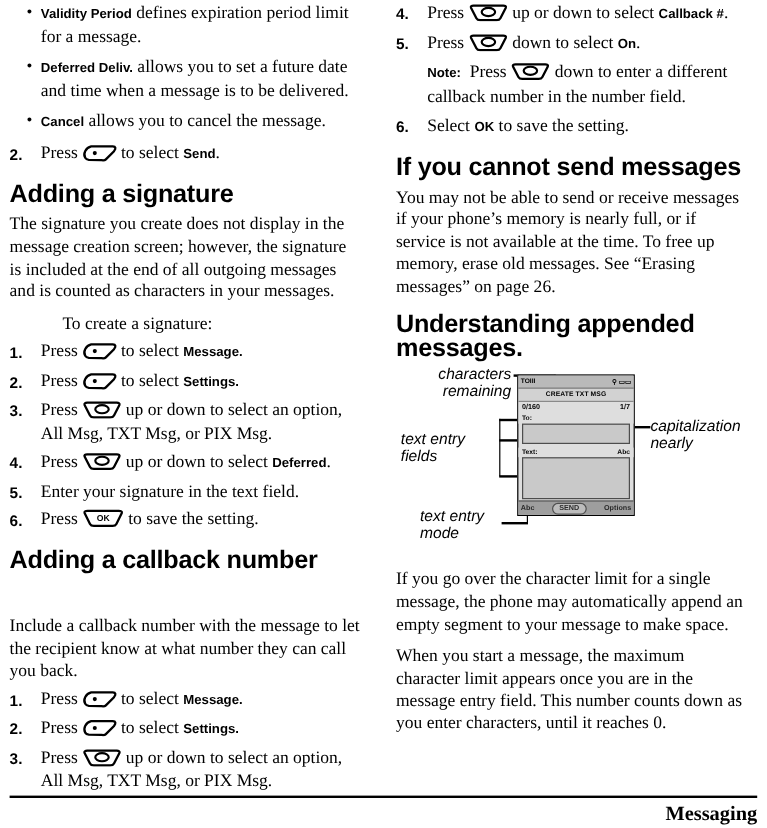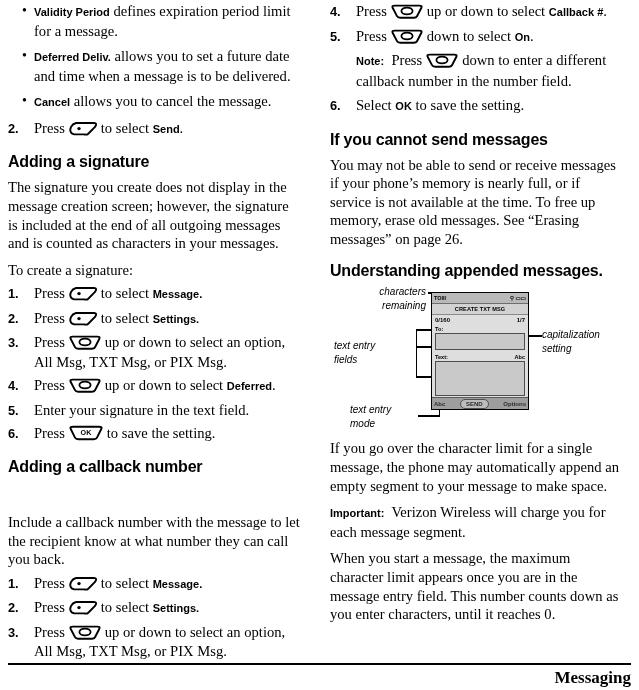--- a/index.html
+++ b/index.html
@@ -33,21 +33,21 @@
   .body-text {
     font-family: "Liberation Serif", serif;
     font-size: 14.6px;
     line-height: 18.6px;
     text-align: left;
     margin: 0 0 8px 0;
   }
   .h2 {
     font-family: "Liberation Sans", sans-serif;
     font-weight: bold;
-    font-size: 16px;
+    font-size: 21px;
     line-height: 20px;
     margin: 13px 0 6px 0;
     letter-spacing: -0.2px;
   }
   .sans-b {
     font-family: "Liberation Sans", sans-serif;
     font-weight: bold;
     font-size: 11px;
   }
 
@@ -199,21 +199,21 @@
     border-radius: 5px;
     padding: 0 5px;
     line-height: 8px;
     font-size: 6px;
   }
 
   .callout {
     position: absolute;
     font-family: "Liberation Sans", sans-serif;
     font-style: italic;
-    font-size: 10px;
+    font-size: 13px;
     line-height: 13.5px;
     color: #000;
     white-space: pre-line;
   }
   .leader {
     position: absolute;
     background: #000;
   }
 
   
@@ -268,21 +268,21 @@
       <span class="num">2.</span><span>Press</span><span class="key"><svg width="30" height="15" viewBox="0 0 30 15">
             <path d="M3 11.5 C1 8 3.5 3 8 2 L26 2 C28.5 2 28.8 3.5 27 6 L20 13 C19 14 17.5 13.6 16 13.4 L6 13.2 C4.5 13.1 3.6 12.6 3 11.5 Z" fill="#fff" stroke="#000" stroke-width="1.9"></path>
             <circle cx="11" cy="7.6" r="1.7" fill="#000"></circle>
           </svg></span><span>to select</span> <span class="sans-b">Send</span><span>.</span>
     </div>
 
     <div class="h2">Adding a signature</div>
 
     <p class="body-text">The signature you create does not display in the message creation screen; however, the signature is included at the end of all outgoing messages and is counted as characters in your messages.</p>
 
-    <p class="body-text" style="margin-bottom:5px;">To create a signature:</p>
+    <p class="body-text" style="margin-bottom:5px;margin-left:44px;">To create a signature:</p>
 
     <div>
 
       <div class="step">
         <span class="num">1.</span><span>Press</span><span class="key"><svg width="30" height="15" viewBox="0 0 30 15">
               <path d="M3 11.5 C1 8 3.5 3 8 2 L26 2 C28.5 2 28.8 3.5 27 6 L20 13 C19 14 17.5 13.6 16 13.4 L6 13.2 C4.5 13.1 3.6 12.6 3 11.5 Z" fill="#fff" stroke="#000" stroke-width="1.9"></path>
               <circle cx="11" cy="7.6" r="1.7" fill="#000"></circle>
             </svg></span><span>to select</span> <span class="sans-b">Message.</span>
       </div>
 
@@ -385,21 +385,21 @@
 
     <div class="diagram">
 
       <div class="callout" style="left:4px; top:0px; width:92px; text-align:right;">characters
 remaining</div>
       <div class="callout" style="left:4px; top:54px; width:80px; text-align:left;">text entry
 fields</div>
       <div class="callout" style="left:20px; top:118px; width:76px; text-align:left;">text entry
 mode</div>
       <div class="callout" style="left:212px; top:43px; width:92px; text-align:left;">capitalization
-setting</div>
+nearly</div>
 
       <div class="leader" style="left:98px; top:7px; width:35px; height:1.3px;"></div>
       <div class="leader" style="left:132px; top:7px; width:1.3px; height:30px;"></div>
 
       <div class="leader" style="left:86px; top:61px; width:15px; height:1.3px;"></div>
       <div class="leader" style="left:86px; top:44px; width:1.3px; height:48px;"></div>
       <div class="leader" style="left:86px; top:44px; width:15px; height:1.3px;"></div>
       <div class="leader" style="left:86px; top:91px; width:15px; height:1.3px;"></div>
 
       <div class="leader" style="left:88px; top:130px; width:22px; height:1.3px;"></div>
@@ -428,23 +428,22 @@
         </div>
         <div class="ph-input text"></div>
         <div class="ph-soft">
           <span>Abc</span>
           <span class="softkey-mid">SEND</span>
           <span>Options</span>
         </div>
       </div>
     </div>
 
-    <p class="body-text" style="margin-top:4px;">If you go over the character limit for a single message, the phone may automatically append an empty segment to your message to make space.</p>
-
-    <p class="body-text"><span class="sans-b">Important:</span>&nbsp; <span>Verizon Wireless will charge you for each message segment.</span></p>
+    <p class="body-text" style="margin-top:19px;">If you go over the character limit for a single message, the phone may automatically append an empty segment to your message to make space.</p>
+
 
     <p class="body-text">When you start a message, the maximum character limit appears once you are in the message entry field. This number counts down as you enter characters, until it reaches 0.</p>
 
   </div>
 
   <div class="footer-rule"></div>
   <div class="footer-left">23</div>
   <div class="footer-right">Messaging</div>
 
 </div>

